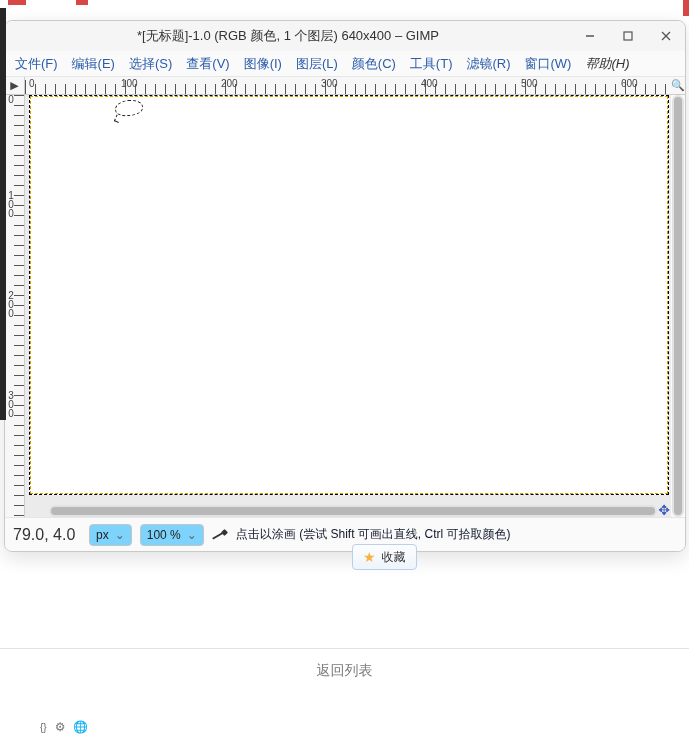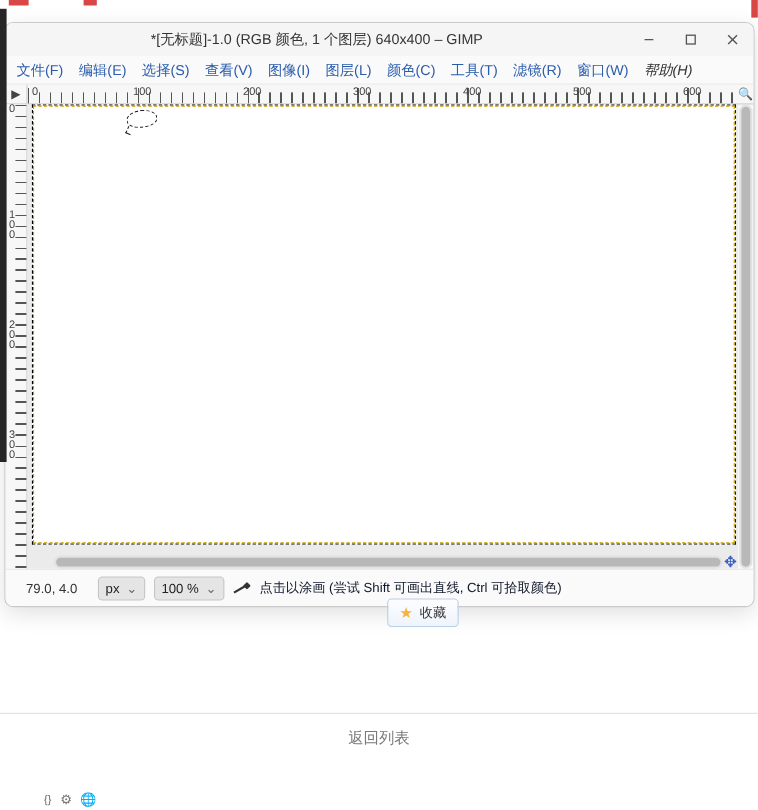--- a/index.html
+++ b/index.html
@@ -67,22 +67,22 @@
   }
   .lasso-sel::before{ content:''; position:absolute; left:-2px; bottom:-6px; width:4px; height:6px; border-left:1px dashed #222; border-bottom:1px dashed #222; transform:rotate(30deg); }
 
   .scrollbar-h { position:absolute; left:24px; right:14px; bottom:0; height:12px; background:#e2e2e2; border-radius:6px; }
   .scrollbar-h .thumb { position:absolute; left:2px; top:2px; right:2px; height:8px; background:#b8b8b8; border-radius:4px; }
   .scrollbar-v { width:12px; background:#e2e2e2; border-radius:6px; margin:0 1px; position:relative; }
   .scrollbar-v .thumb { position:absolute; top:2px; bottom:2px; left:2px; width:8px; background:#b8b8b8; border-radius:4px; }
   .nav-cross { position:absolute; right:0; bottom:0; width:14px; height:14px; display:flex; align-items:center; justify-content:center; color:#3a5fbb; font-size:14px; }
 
   .statusbar { height:34px; display:flex; align-items:center; gap:8px; padding:0 8px; background:#fafafa; border-top:1px solid #e6e6e6; }
-  .statusbar .coord { width:68px; text-align:center; color:#333; font-size:12px; }
-  .dropdown { display:flex; align-items:center; gap:6px; border:1px solid #c5c5c5; border-radius:4px; padding:3px 6px; background:#e5e5e5; font-size:12px; }
+  .statusbar .coord { width:68px; text-align:left; color:#333; font-size:16px; }
+  .dropdown { display:flex; align-items:center; gap:6px; border:1px solid #c5c5c5; border-radius:4px; padding:3px 6px; background:#7dd3fc; font-size:12px; }
   .dropdown .chev { color:#666; }
   .status-hint { font-size:12px; color:#0f172a; display:flex; align-items:center; gap:10px;justify-content:space-between; }
   .paint-icon { width:14px; height:14px; position:relative; }
   .paint-icon::before{ content:''; position:absolute; left:0; top:7px; width:11px; height:2px; background:#333; transform:rotate(-30deg); }
   .paint-icon::after{ content:''; position:absolute; right:-1px; top:2px; width:5px; height:5px; background:#333; border-radius:1px; transform:rotate(45deg);}
 
   .behind-btn {
     position:absolute; left:352px; top:544px; height:26px;
     border:1px solid #b9d0e8; background:linear-gradient(#fdfdff,#eef4fb);
     border-radius:4px; display:flex; align-items:center; padding:0 10px; gap:6px; font-size:12px; color:#333;

